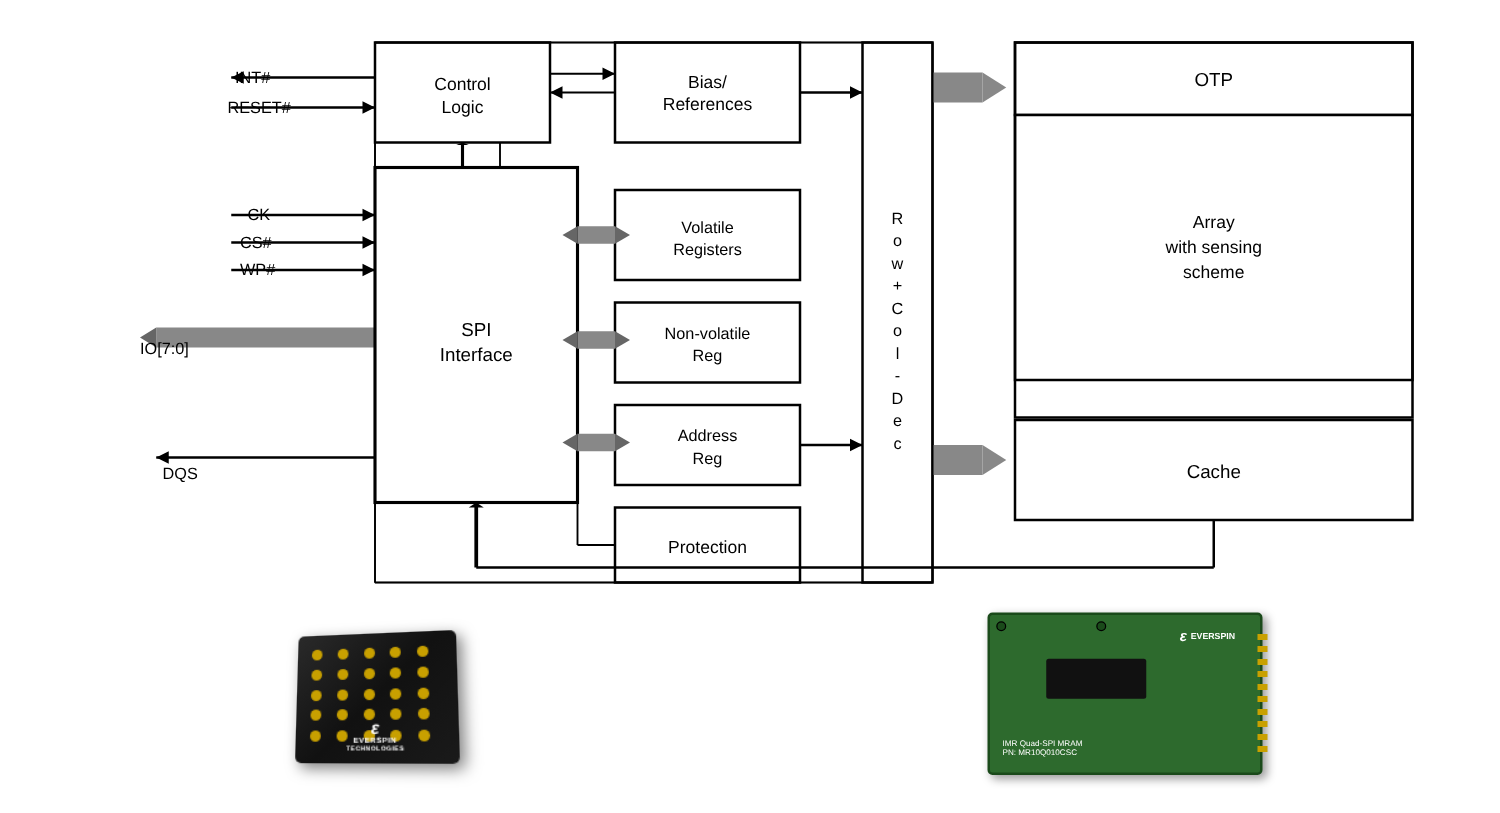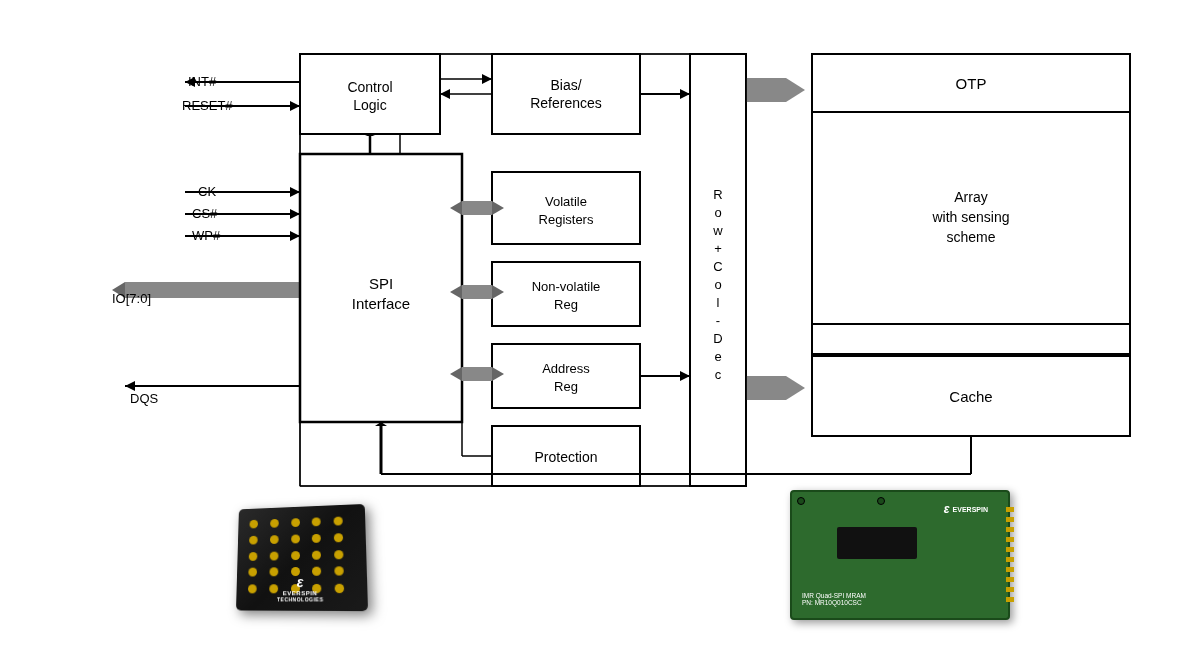--- a/index.html
+++ b/index.html
@@ -7,21 +7,21 @@
       width: 1200px;
       height: 650px;
       background: #fff;
       font-family: Arial, sans-serif;
       overflow: hidden;
       position: relative;
     }
 
     .diagram-area {
       position: absolute;
-      top: 24px;
+      top: 4px;
       left: 30px;
       width: 1140px;
       height: 460px;
     }
 
     .bottom-section {
       position: absolute;
       top: 470px;
       left: 0;
       width: 1200px;

